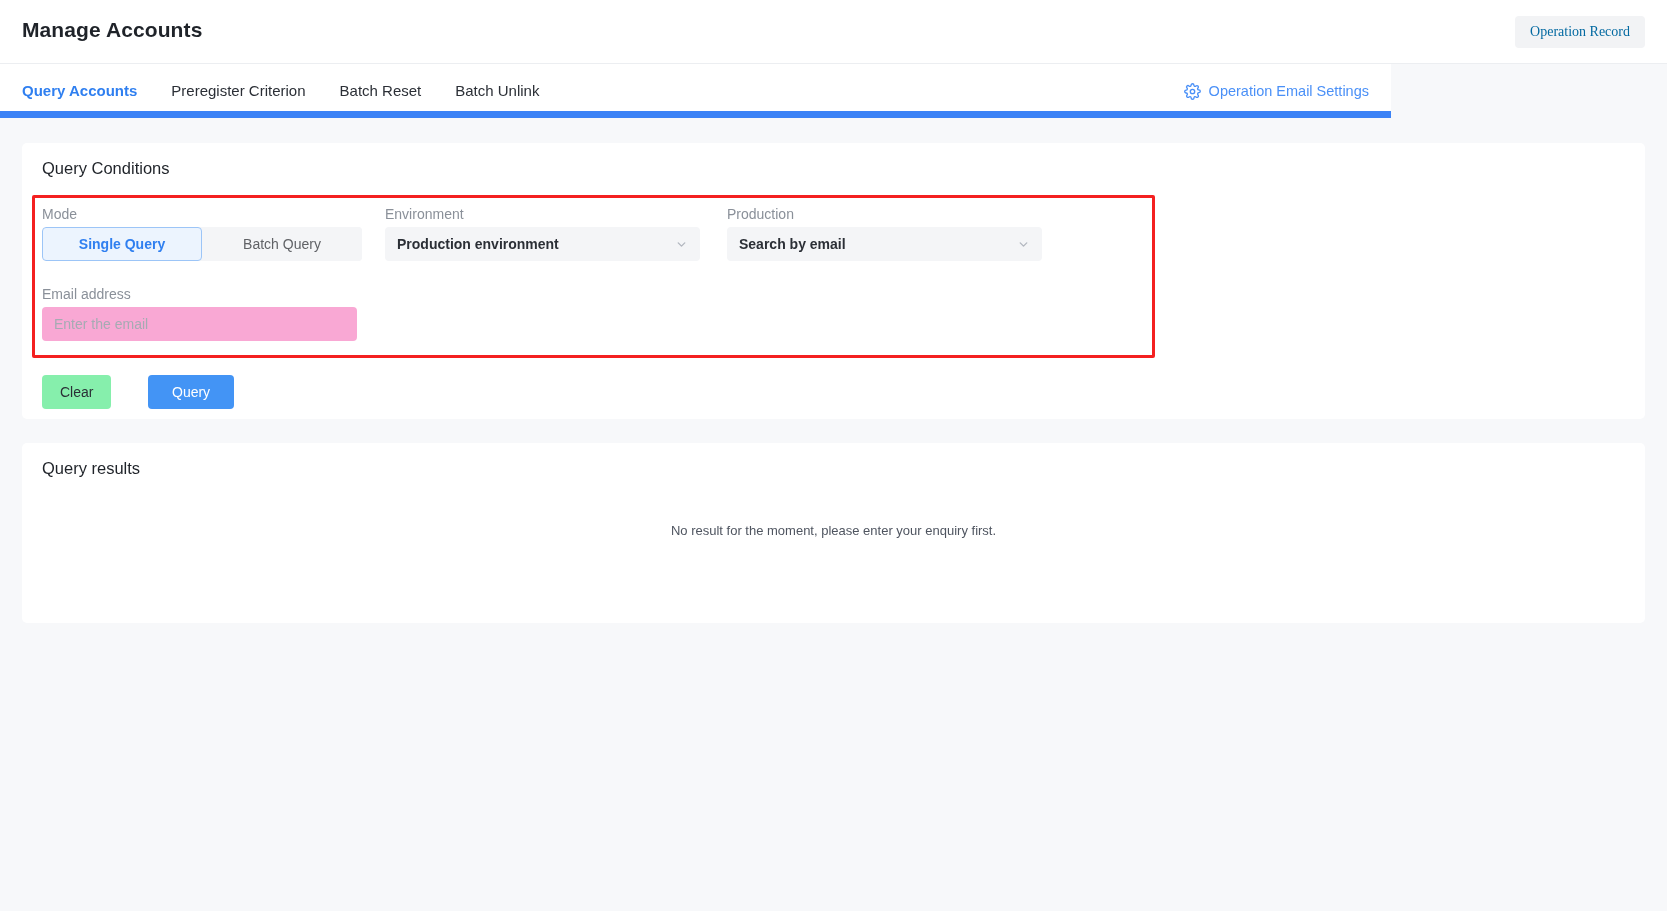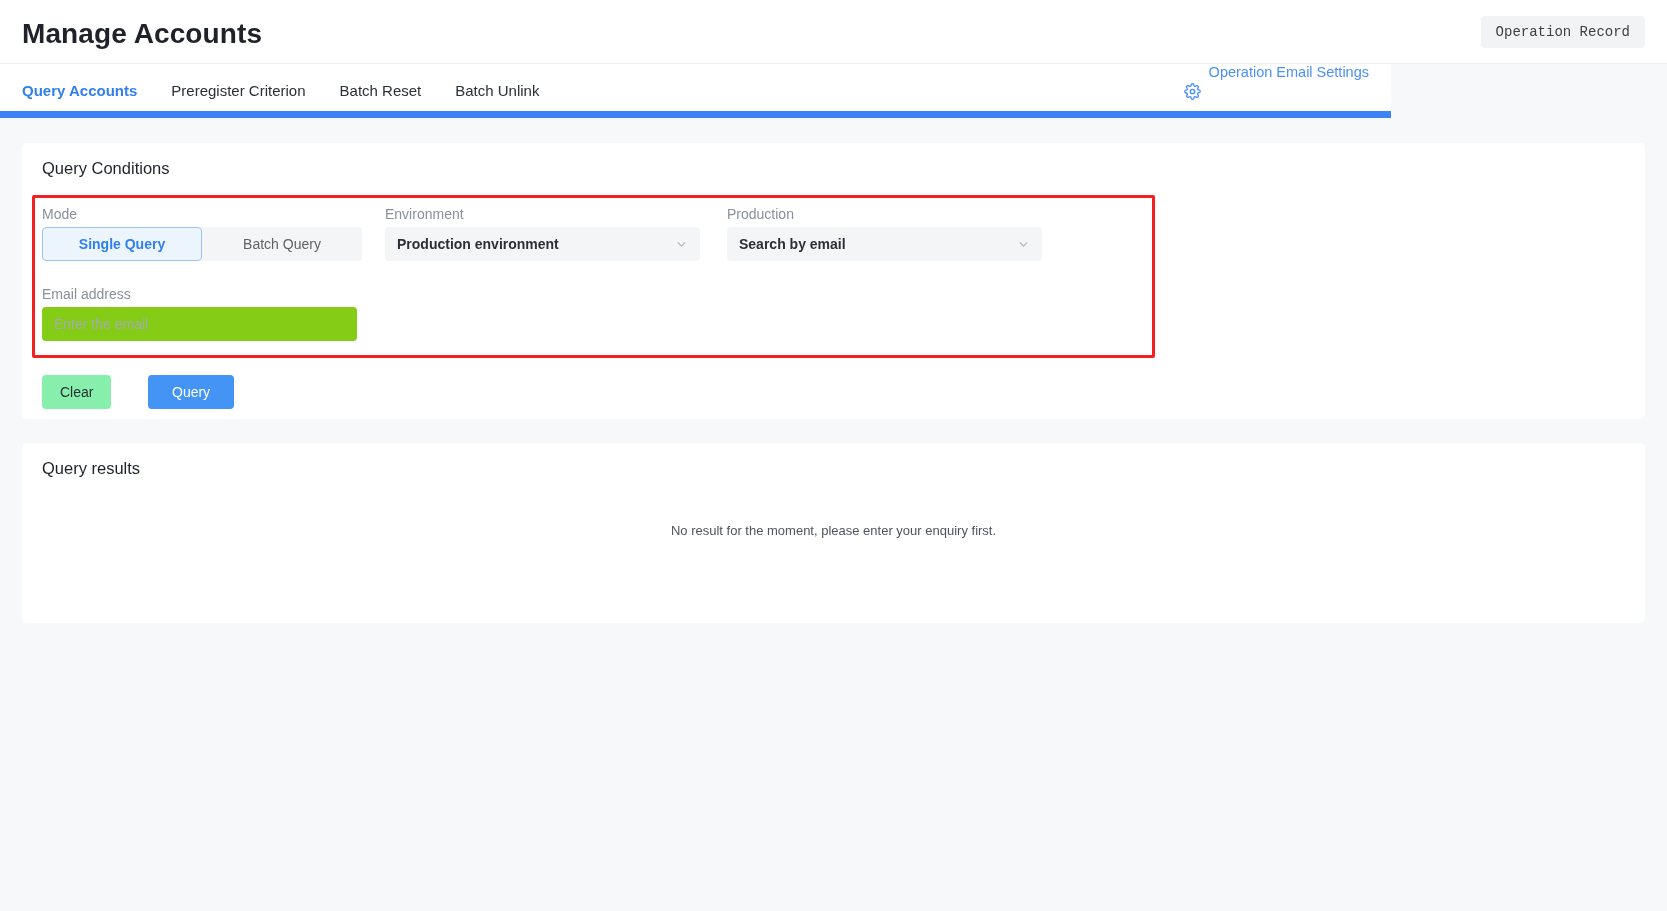--- a/index.html
+++ b/index.html
@@ -25,38 +25,38 @@
     position: absolute;
     left: 0; top: 0;
     width: 1667px;
     height: 64px;
     background: #ffffff;
     border-bottom: 1px solid #eceef1;
   }
   .page-title {
     position: absolute;
     left: 22px; top: 18px;
-    font-size: 28px;
+    font-size: 21px;
     font-weight: bold;
     color: #1f2329;
     letter-spacing: .1px;
   }
   .operation-record-btn {
     position: absolute;
     right: 22px; top: 16px;
     height: 32px;
     padding: 0 15px;
     display: flex;
     align-items: center;
     background: #f2f3f5;
     border: none;
     border-radius: 4px;
-    font-family: Liberation Mono, monospace;
-    font-size: 14px;
-    color: #404040;
+    font-family: Liberation Serif, serif;
+    font-size: 14px;
+    color: #0369a1;
     cursor: pointer;
     white-space: nowrap;
   }
 
   
   .tabbar {
     position: absolute;
     left: 0; top: 64px;
     width: 1391px;
     height: 54px;
@@ -80,20 +80,21 @@
   }
   .tab.active {
     color: #2f7ff0;
     font-weight: bold;
   }
   .email-settings {
     position: absolute;
     right: 22px; top: 0;
     height: 54px;
     display: flex;
+    align-items: center;
     gap: 8px;
     cursor: pointer;
     white-space: nowrap;
   }
   .email-settings .label {
     font-size: 14.5px;
     color: #4a90f7;
   }
   .gear-icon { display: flex; align-items: center; }
 
@@ -189,21 +190,21 @@
   }
   .chevron-down-icon {
     display: flex;
     align-items: center;
     margin-left: 8px;
   }
 
   .text-input {
     position: absolute;
     height: 34px;
-    background: #84cc16;
+    background: #f9a8d4;
     border: none;
     border-radius: 4px;
     padding: 0 12px;
     font-family: "Liberation Sans", sans-serif;
     font-size: 14px;
     color: #2b2f36;
     outline: none;
   }
   .text-input::placeholder { color: #a6abb3; }
 

